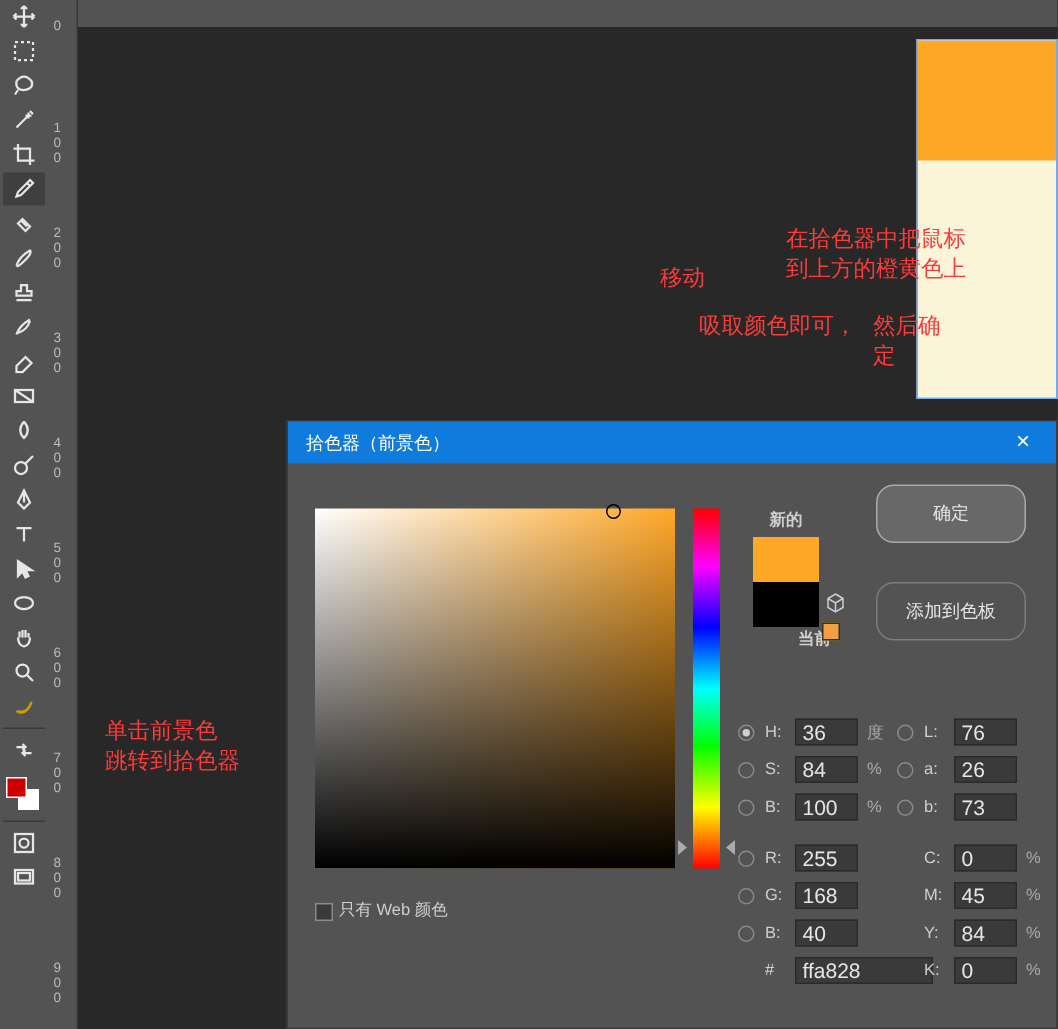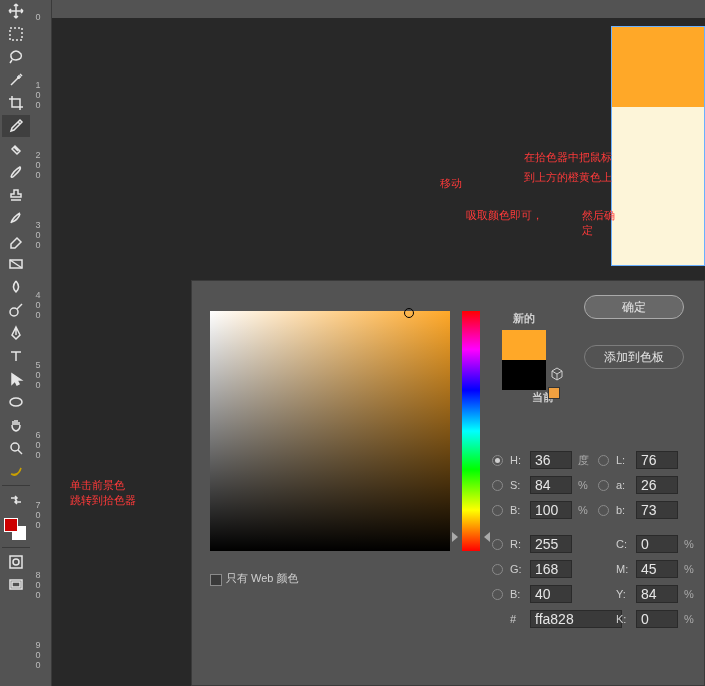--- a/index.html
+++ b/index.html
@@ -68,21 +68,21 @@
   .sample .drip::after {
     content: ""; position: absolute; left: 0; bottom: -28px; width: 100%; height: 60px;
     background:
       radial-gradient(circle at 12% 0, #ffa828 16px, transparent 17px),
       radial-gradient(circle at 35% 0, #ffa828 22px, transparent 23px),
       radial-gradient(circle at 62% 0, #ffa828 12px, transparent 13px),
       radial-gradient(circle at 85% 0, #ffa828 20px, transparent 21px);
   }
   
   .anno {
-    position: absolute; color: #ff3a3a; font-size: 11px; line-height: 1.35;
+    position: absolute; color: #ff3a3a; font-size: 15px; line-height: 1.35;
     white-space: pre;
   }
   
   svg.overlay {
     position: absolute; left: 0; top: 0; width: 705px; height: 686px;
     pointer-events: none;
   }
   
   .picker {
     position: absolute; left: 191px; top: 280px;
@@ -154,21 +154,21 @@
   .miniswatch {
     position: absolute; left: 356px; top: 106px; width: 12px; height: 12px;
     background: #f0a040; border:1px solid #333;
   }
 
   .btns {
     position: absolute; right: 20px; top: 14px;
     display: flex; flex-direction: column; gap: 10px;
   }
   .btn {
-    width: 100px; height: 24px;
+    width: 100px; height: 39px;
     border: 1px solid #7d7d7d; border-radius: 12px;
     background: #535353;
     display: flex; align-items: center; justify-content: center;
     color: #e6e6e6; font-size: 12px;
   }
   .btn.primary { background: #686868; border-color:#aaa; }
 
   .webonly {
     position: absolute; left: 18px; top: 290px;
     display: flex; align-items: flex-end; gap: 4px;
@@ -371,20 +371,24 @@
 <div class="anno" style="left:70px; top:478px;">单击前景色
 跳转到拾色器</div>
 <div class="anno" style="left:440px; top:176px;">移动</div>
 <div class="anno" style="left:524px; top:150px;">在拾色器中把鼠标</div>
 <div class="anno" style="left:524px; top:170px;">到上方的橙黄色上</div>
 <div class="anno" style="left:466px; top:208px;">吸取颜色即可，</div>
 <div class="anno" style="left:582px; top:208px;">然后确
 定</div>
 
 <div class="picker">
+  <div class="picker-title">
+    <span>拾色器（前景色）</span>
+    <span class="picker-close">×</span>
+  </div>
   <div class="picker-body">
     <div class="sbfield">
       <div class="picker-cursor"></div>
     </div>
     <div class="hue">
       <div class="huemark"></div>
     </div>
 
     <div class="newcur">
       <div class="newlabel">新的</div>

